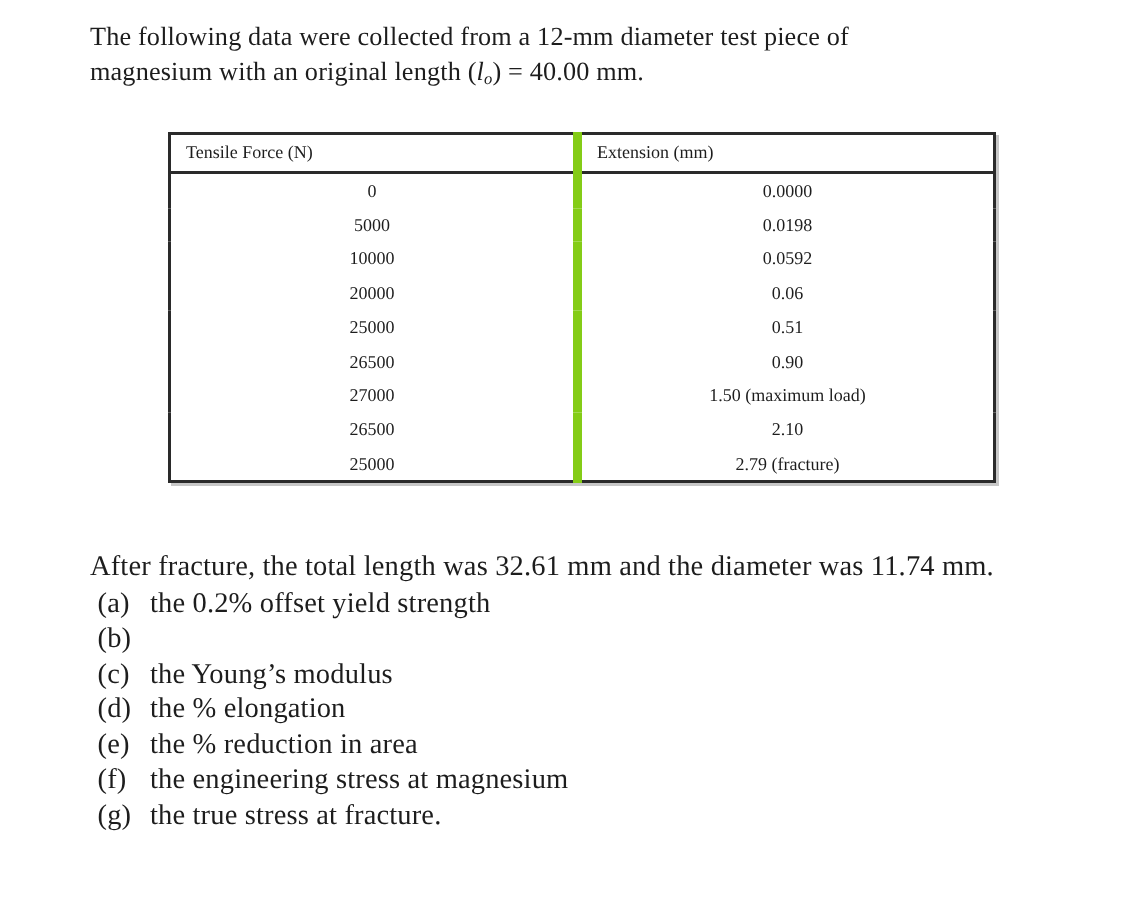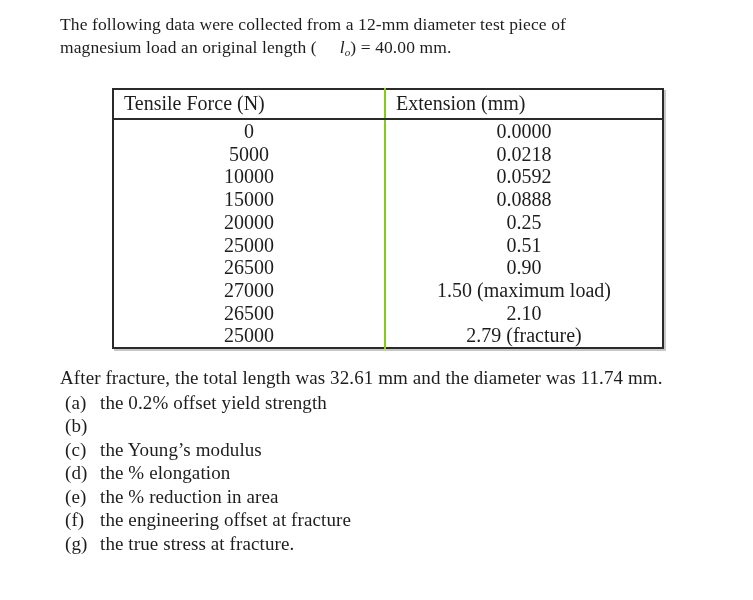--- a/index.html
+++ b/index.html
@@ -11,43 +11,43 @@
     color: #1d1d1d;
     overflow: hidden;
   }
   .page { position: relative; width: 753px; height: 600px; }
 
   .intro {
     position: absolute; left: 60px; top: 13px;
     font-size: 17.5px; line-height: 23px; letter-spacing: 0.1px;
     white-space: nowrap;
   }
-  .sym { font-style: italic; margin-left: 23px; }
+  .sym { font-style: italic; }
   .sym sub { font-size: 11px; line-height: 0; vertical-align: -3px; }
 
   .data-table {
     position: absolute; left: 112px; top: 88px;
     border-collapse: collapse;
-    font-size: 20px;
+    font-size: 12px;
     box-shadow: 2px 2px 0 rgba(130,130,130,0.45);
   }
   .data-table th, .data-table td {
     border: none;
     font-weight: normal;
   }
   .data-table { border: 2px solid #2a2a2a; }
   .data-table th {
     border-bottom: 2px solid #2a2a2a;
     text-align: left;
     padding: 2px 10px 3px 10px;
     height: 26px;
   }
   .data-table col.c1 { width: 272px; }
   .data-table col.c2 { width: 278px; }
-  .data-table th + th, .data-table td + td { border-left: 2px solid #84cc16; }
+  .data-table th + th, .data-table td + td { border-left: 6px solid #84cc16; }
   .data-table td {
     text-align: center;
     height: 22.7px;
     padding: 0 4px;
     line-height: 22.7px;
   }
 
   .closing {
     position: absolute; left: 60px; top: 366px;
     font-size: 19px; line-height: 23.5px; letter-spacing: 0.1px;
@@ -57,54 +57,50 @@
   .qitem { display: flex; line-height: 23.6px; padding-left: 5px; }
   .qlabel { width: 35px; flex: 0 0 35px; }
 </style>
 </head>
 <body>
 
 <div class="page">
 
   <div class="intro">
     <div>The following data were collected from a 12-mm diameter test piece of</div>
-    <div><span>magnesium load an original length (</span><span class="sym"><span>l</span><sub>o</sub></span><span>) = 40.00 mm.</span></div>
+    <div><span>magnesium with an original length (</span><span class="sym"><span>l</span><sub>o</sub></span><span>) = 40.00 mm.</span></div>
   </div>
 
   <table class="data-table">
     <colgroup>
         <col class="c1">
         <col class="c2">
       </colgroup>
     <thead>
       <tr>
         <th>Tensile Force (N)</th>
         <th>Extension (mm)</th>
       </tr>
     </thead>
     <tbody>
       <tr>
         <td>0</td>
         <td>0.0000</td>
       </tr>
       <tr>
         <td>5000</td>
-        <td>0.0218</td>
+        <td>0.0198</td>
       </tr>
       <tr>
         <td>10000</td>
         <td>0.0592</td>
       </tr>
       <tr>
-        <td>15000</td>
-        <td>0.0888</td>
-      </tr>
-      <tr>
         <td>20000</td>
-        <td>0.25</td>
+        <td>0.06</td>
       </tr>
       <tr>
         <td>25000</td>
         <td>0.51</td>
       </tr>
       <tr>
         <td>26500</td>
         <td>0.90</td>
       </tr>
       <tr>
@@ -140,21 +136,21 @@
       <div class="qitem">
         <span class="qlabel">(d)</span>
         <span>the % elongation</span>
       </div>
       <div class="qitem">
         <span class="qlabel">(e)</span>
         <span>the % reduction in area</span>
       </div>
       <div class="qitem">
         <span class="qlabel">(f)</span>
-        <span>the engineering offset at fracture</span>
+        <span>the engineering stress at magnesium</span>
       </div>
       <div class="qitem">
         <span class="qlabel">(g)</span>
         <span>the true stress at fracture.</span>
       </div>
     </div>
   </div>
 
 </div>
 

